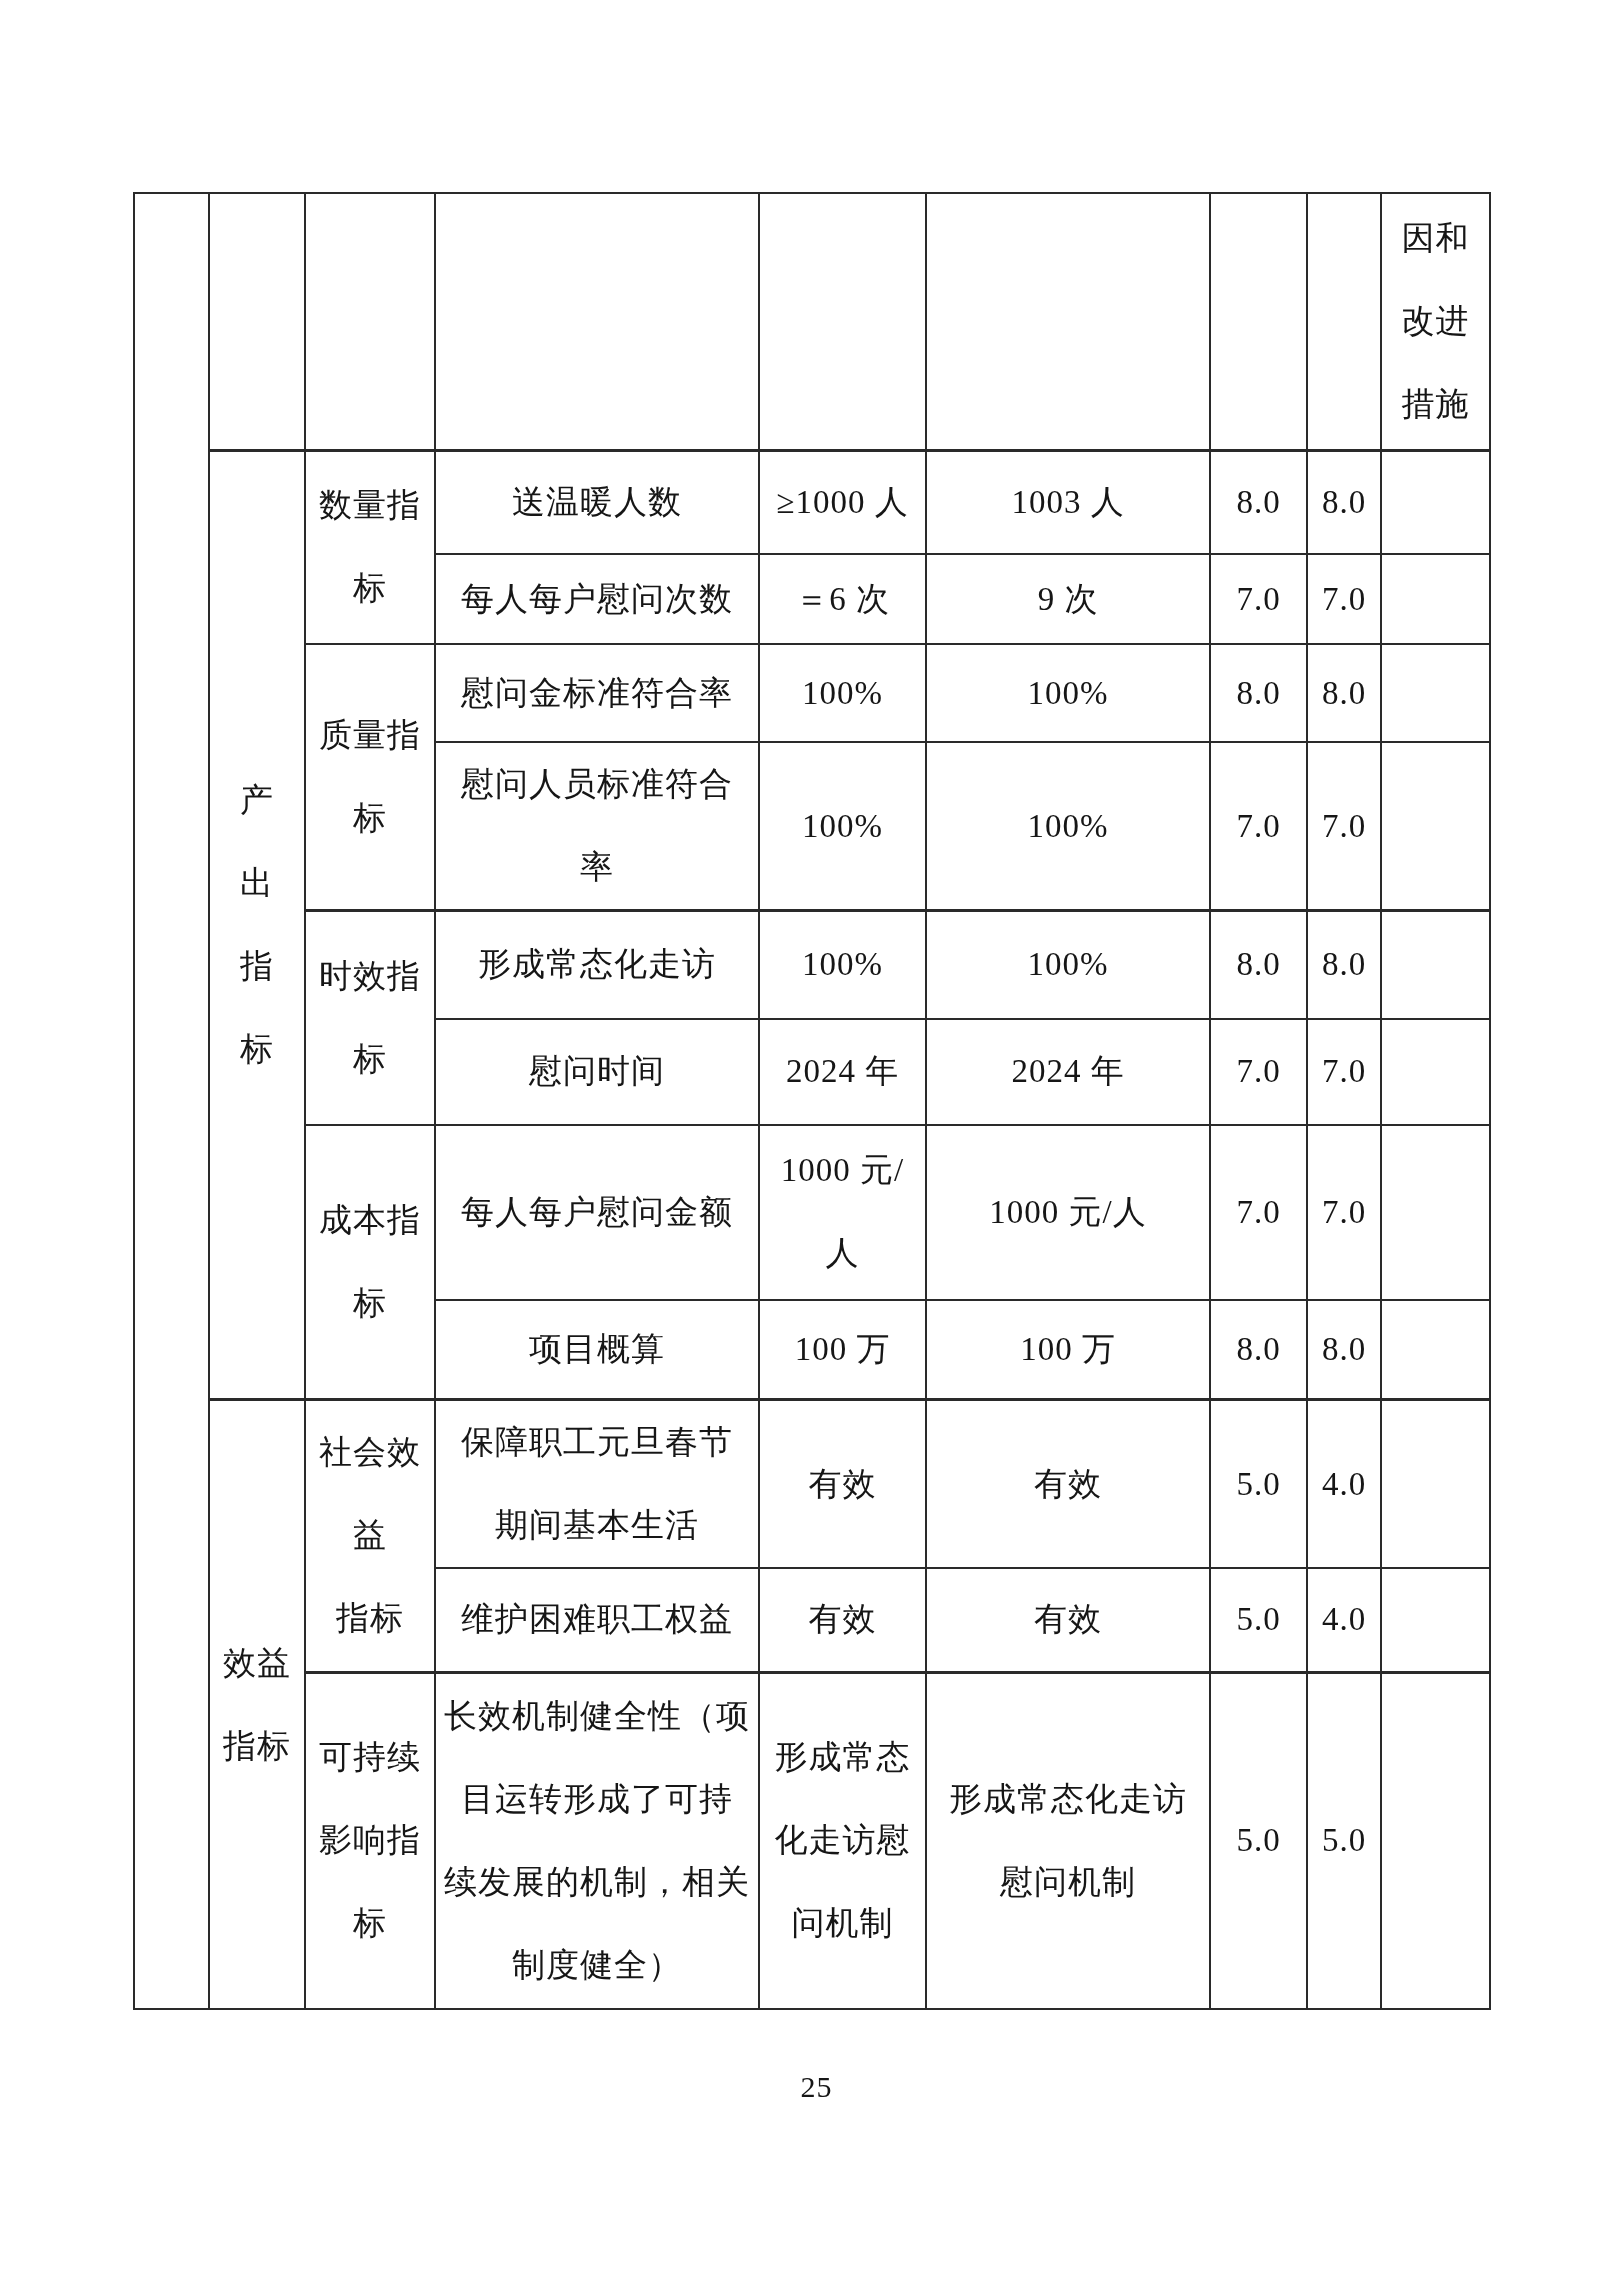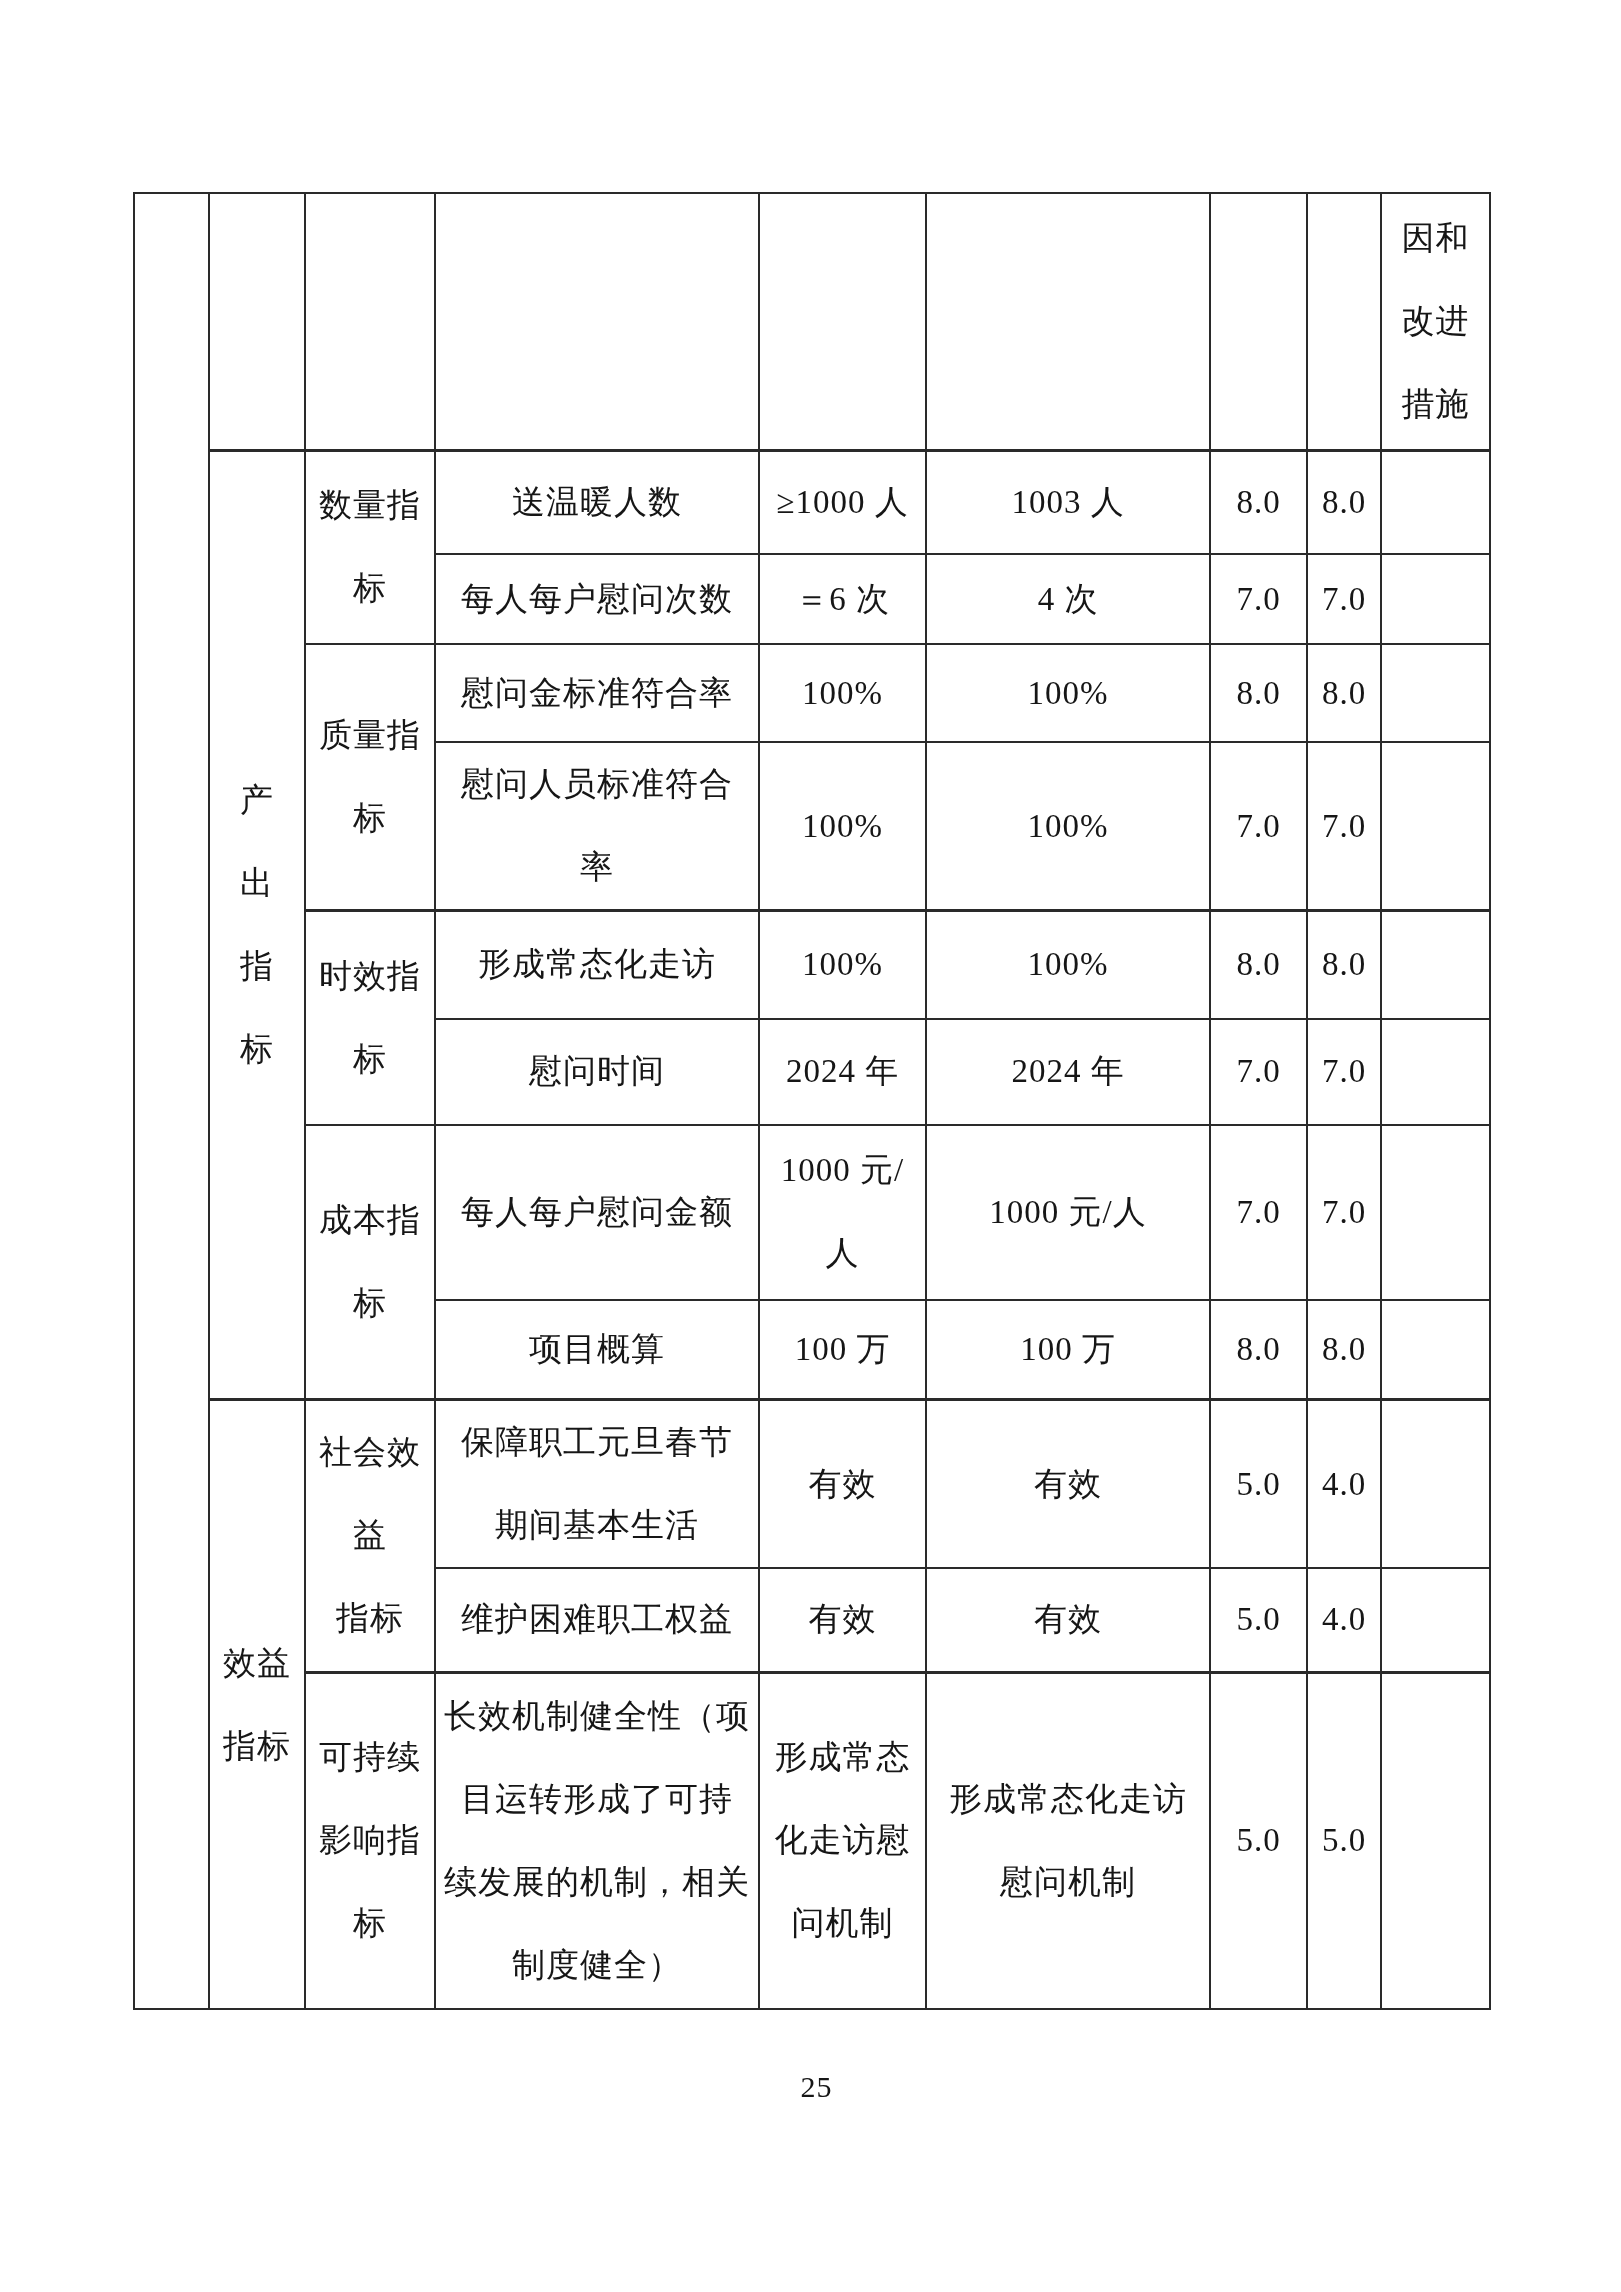--- a/index.html
+++ b/index.html
@@ -77,21 +77,21 @@
         <td>≥1000 人</td>
         <td class="left">1003 人</td>
         <td class="score">8.0</td>
         <td class="score">8.0</td>
         <td></td>
       </tr>
 
       <tr style="height:90px">
         <td>每人每户慰问次数</td>
         <td>＝6 次</td>
-        <td class="left">4 次</td>
+        <td class="left">9 次</td>
         <td class="score">7.0</td>
         <td class="score">7.0</td>
         <td></td>
       </tr>
 
       <tr style="height:98px">
         <td rowspan="2">质量指
 标</td>
         <td>慰问金标准符合率</td>
         <td>100%</td>

